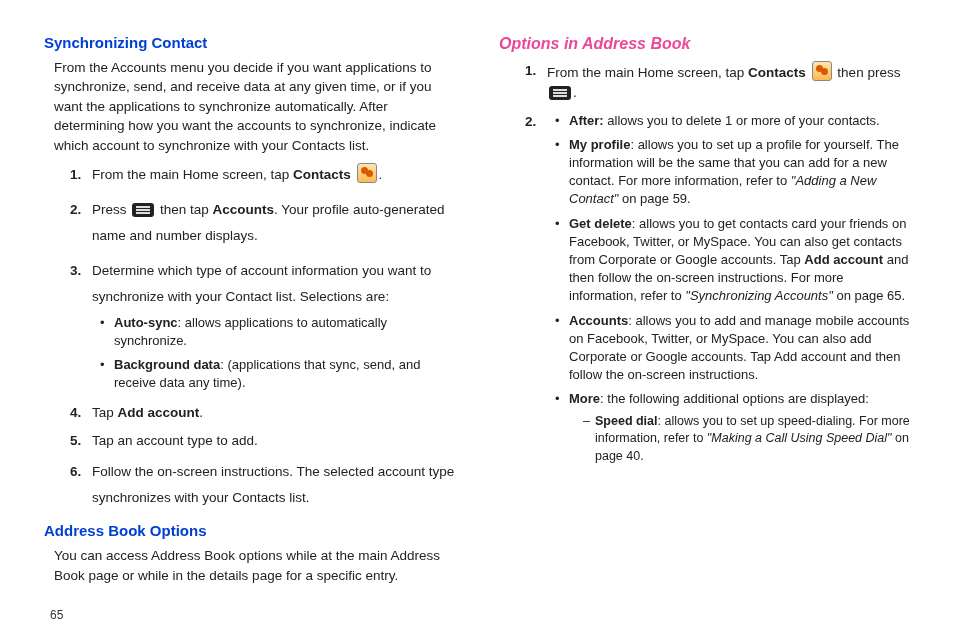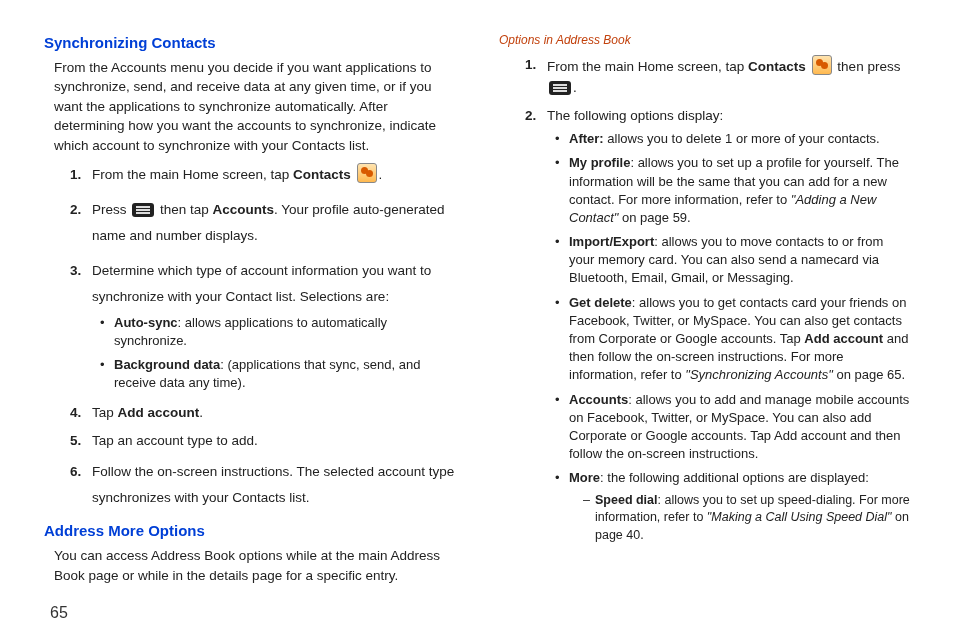--- a/index.html
+++ b/index.html
@@ -23,24 +23,24 @@
     line-height: 1.45;
   }
   .h2 {
     color: #003fd6;
     font-weight: 700;
     font-size: 15px;
     margin: 4px 0 4px 0;
     font-family: Arial, Helvetica, sans-serif;
   }
   .h3ital {
-    color: #c2410c;
-    font-weight: 400;
+    color: #ec4899;
+    font-weight: 700;
     font-style: italic;
-    font-size: 12px;
+    font-size: 16px;
     margin: 4px 0 6px 0;
   }
   .para {
     margin: 2px 0 6px 10px;
   }
   ol.num {
     list-style: none;
     padding: 0 0 0 26px;
     margin: 4px 0;
   }
@@ -116,32 +116,32 @@
     position:relative; margin:0 2px;
   }
   .icon-menu::before{
     content:""; position:absolute; left:4px; right:4px; top:3px; height:2px;
     background:#ddd; box-shadow:0 3px 0 #ddd, 0 6px 0 #ddd;
   }
   .pagenum {
     position: absolute;
     bottom: 14px;
     left: 50px;
-    font-size: 16px;
+    font-size: 12px;
     color:#333;
   }
   .page { position: relative; }
 </style>
 </head>
 <body>
 
 <div class="page">
 
   <div class="col">
-    <div class="h2">Synchronizing Contacts</div>
+    <div class="h2">Synchronizing Contact</div>
     <div class="para">From the Accounts menu you decide if you want applications to synchronize, send, and receive data at any given time, or if you want the applications to synchronize automatically. After determining how you want the accounts to synchronize, indicate which account to synchronize with your Contacts list.</div>
 
     <ol class="num">
       <li data-num="1.">
         <span>From the main Home screen, tap </span><b>Contacts</b>
         <span class="icon-contacts"></span><span>.</span>
       </li>
       <li data-num="2.">
         <span>Press </span><span class="icon-menu"></span><span> then tap </span><b>Accounts</b><span>. Your profile auto-generated name and number displays.</span>
       </li>
@@ -156,40 +156,38 @@
         <span>Tap </span><b>Add account</b><span>.</span>
       </li>
       <li data-num="5." class="tight">
         <span>Tap an account type to add.</span>
       </li>
       <li data-num="6.">
         <span>Follow the on-screen instructions. The selected account type synchronizes with your Contacts list.</span>
       </li>
     </ol>
 
-    <div class="h2">Address More Options</div>
+    <div class="h2">Address Book Options</div>
     <div class="para">You can access Address Book options while at the main Address Book page or while in the details page for a specific entry.</div>
   </div>
 
   <div class="col">
     <div class="h3ital">Options in Address Book</div>
 
     <ol class="num">
       <li data-num="1." class="tight">
         <span>From the main Home screen, tap </span><b>Contacts</b>
         <span class="icon-contacts"></span><span> then press </span><br>
         <span class="icon-menu"></span><span>.</span>
       </li>
       <li data-num="2." class="tight">
-        <span>The following options display:</span>
 
         <ul class="bul">
           <li><b>After:</b><span> allows you to delete 1 or more of your contacts.</span></li>
           <li><b>My profile</b><span>: allows you to set up a profile for yourself. The information will be the same that you can add for a new contact. For more information, refer to </span><i>"Adding a New Contact"</i><span>  on page 59.</span></li>
-          <li><b>Import/Export</b><span>: allows you to move contacts to or from your memory card. You can also send a namecard via Bluetooth, Email, Gmail, or Messaging.</span></li>
           <li><b>Get delete</b><span>: allows you to get contacts card your friends on Facebook, Twitter, or MySpace. You can also get contacts from Corporate or Google accounts. Tap </span><b>Add account</b><span> and then follow the on-screen instructions. For more information, refer to </span><i>"Synchronizing Accounts"</i><span>  on page 65.</span></li>
           <li><b>Accounts</b><span>: allows you to add and manage mobile accounts on Facebook, Twitter, or MySpace. You can also add Corporate or Google accounts. Tap Add account and then follow the on-screen instructions.</span></li>
           <li><b>More</b><span>: the following additional options are displayed:</span>
             <ul class="dash">
               <li><b>Speed dial</b><span>: allows you to set up speed-dialing. For more information, refer to </span><i>"Making a Call Using Speed Dial"</i><span>  on page 40.</span></li>
             </ul>
           </li>
         </ul>
       </li>
     </ol>

